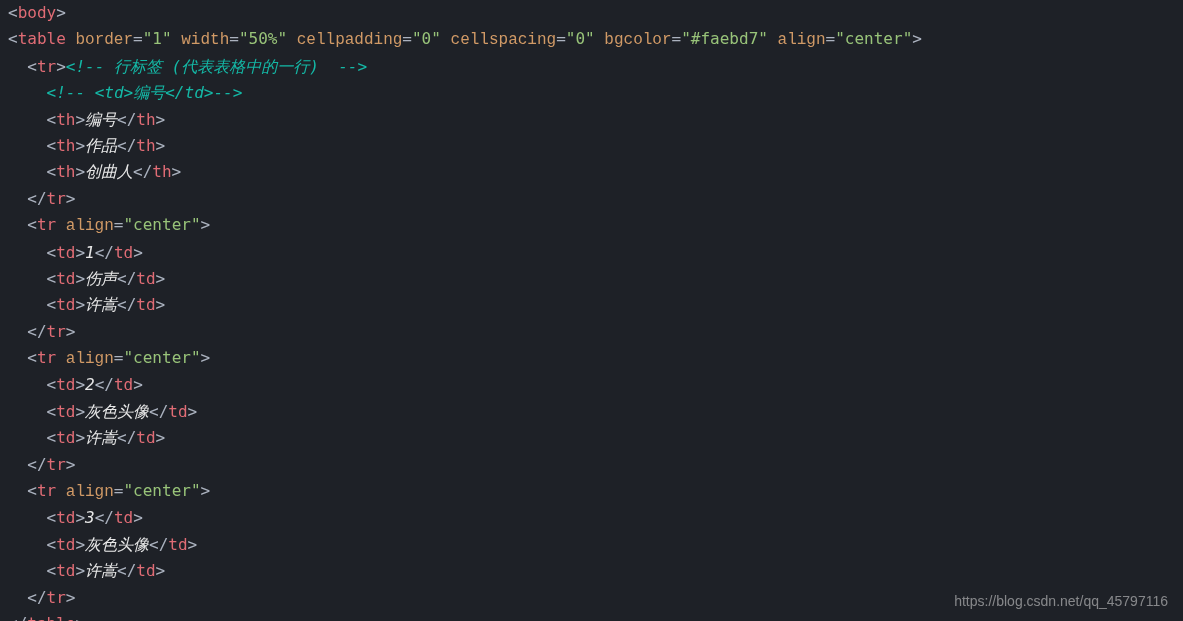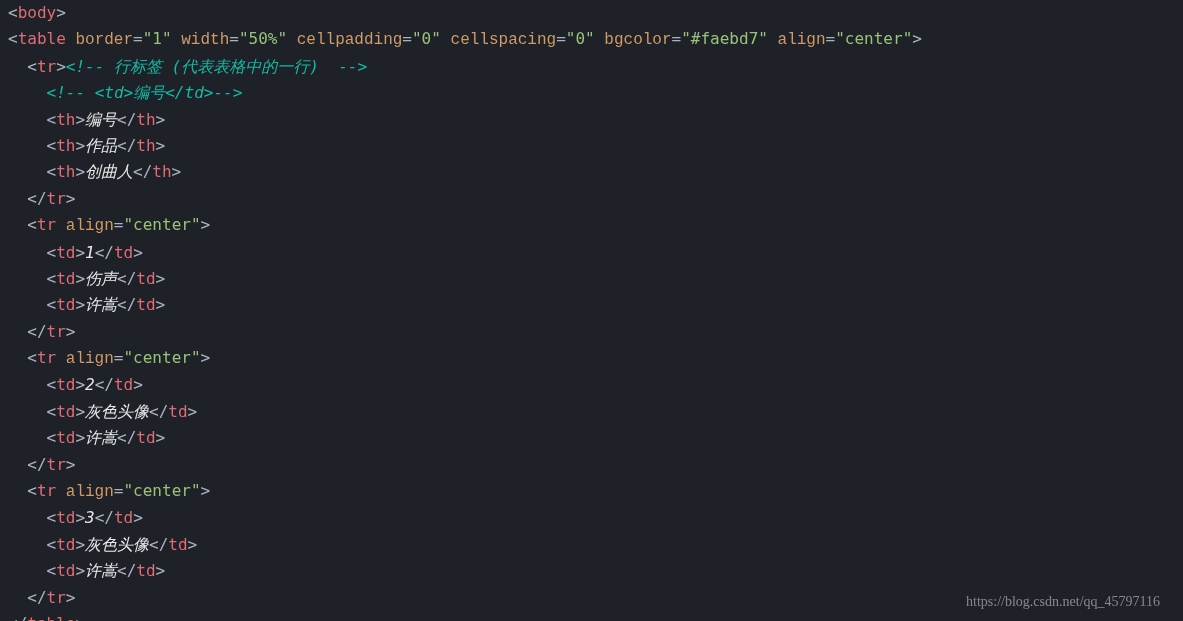--- a/index.html
+++ b/index.html
@@ -23,23 +23,23 @@
   .tag      { color: #e06c75; }
   .attr     { color: #d19a66; font-family: Liberation Mono, monospace; }
   .eq       { color: #abb2bf; }
   .str      { color: #98c379; }
   .txt      { color: #e8e8e8; font-style: italic; }
   .cmt      { color: #14b8a6; font-style: italic; }
   .ang      { color: #abb2bf; }
   .watermark {
     position: absolute;
     bottom: 8px;
-    right: 23px;
+    right: 15px;
     color: rgba(220,220,220,0.55);
-    font-family: Liberation Serif, serif;
+    font-family: Liberation Sans, sans-serif;
     font-size: 14px;
   }
 </style>
 </head>
 <body>
 
 <pre><span class="ang">&lt;</span><span class="tag">body</span><span class="ang">&gt;</span>
 <span class="ang">&lt;</span><span class="tag">table</span> <span class="attr">border</span><span class="eq">=</span><span class="str">"1"</span> <span class="attr">width</span><span class="eq">=</span><span class="str">"50%"</span> <span class="attr">cellpadding</span><span class="eq">=</span><span class="str">"0"</span> <span class="attr">cellspacing</span><span class="eq">=</span><span class="str">"0"</span> <span class="attr">bgcolor</span><span class="eq">=</span><span class="str">"#faebd7"</span> <span class="attr">align</span><span class="eq">=</span><span class="str">"center"</span><span class="ang">&gt;</span>
   <span class="ang">&lt;</span><span class="tag">tr</span><span class="ang">&gt;</span><span class="cmt">&lt;!-- 行标签 (代表表格中的一行)  --&gt;</span>
     <span class="cmt">&lt;!-- &lt;td&gt;编号&lt;/td&gt;--&gt;</span>

